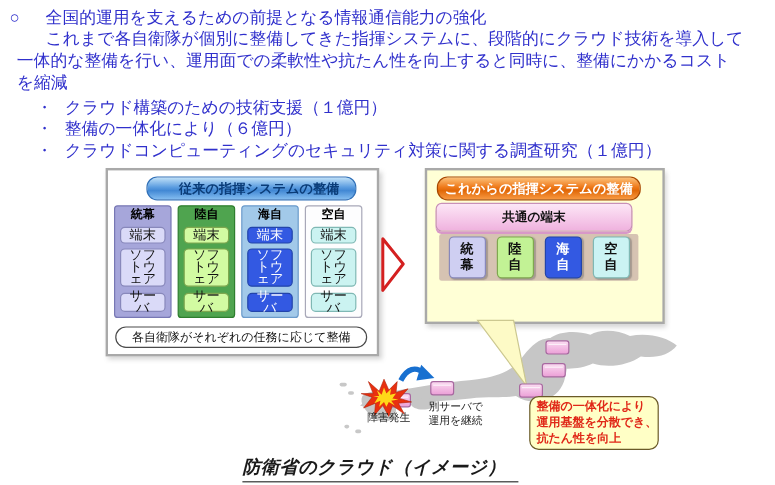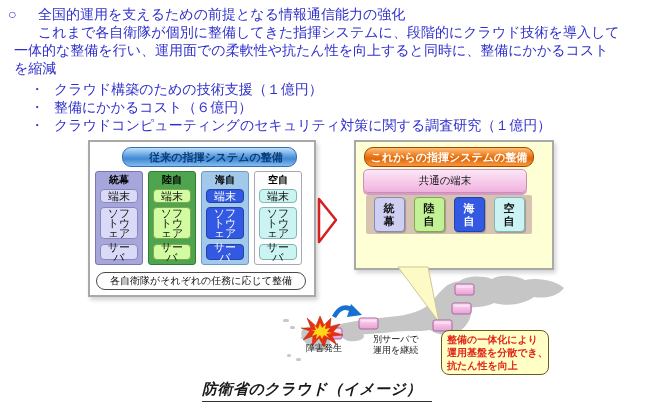--- a/index.html
+++ b/index.html
@@ -26,21 +26,21 @@
         display:flex;align-items:center;justify-content:center;text-align:center;
         padding:0 2px;box-sizing:border-box;word-break:break-all;}
   .cbox.small{height:14px;}
   .cbox.tall{height:32px;margin-top:4px;}
   .cbox.mid{height:16px;margin-top:5px;}
   .footerlbl{position:absolute;left:6px;top:130px;width:208px;height:16px;background:#ffffff;
         border:1.5px solid #4A4A4A;border-radius:9px;display:flex;align-items:center;justify-content:center;
         font-size:10px;font-weight:500;color:#111;white-space:nowrap;}
   .pinkbar{position:absolute;background:linear-gradient(#FCE6F6 0%,#F4C2E6 70%,#EFB2DE 100%);
         border:1px solid #C890B8;border-radius:5px;box-shadow:0 2px 0 #D898C8;
-        display:flex;align-items:center;justify-content:center;font-size:10.5px;color:#111;font-weight:400;}
+        display:flex;align-items:center;justify-content:center;font-size:10.5px;color:#111;font-weight:700;}
   .pinkbar.top{left:7px;top:27px;width:162px;height:22px;}
   .pinkbar.bottom{left:7px;top:94px;width:164px;height:24px;}
   .strip{position:absolute;left:10px;top:53px;width:166px;height:39px;background:#D6C3B2;
         display:flex;align-items:center;justify-content:center;gap:9px;border-radius:2px;}
   .svc{width:29px;height:33px;border:1px solid;border-radius:4px;display:flex;align-items:center;
         justify-content:center;box-shadow:1px 1px 1px rgba(90,90,90,.4);}
   .svc span{display:block;width:12px;font-size:11px;font-weight:bold;line-height:12.5px;
         word-break:break-all;text-align:center;}
   
   .maplbl{position:absolute;font-size:9px;line-height:11px;color:#1a1a1a;white-space:nowrap;}
@@ -57,21 +57,21 @@
 <div class="stage">
 
   <div class="il" style="left:8px;top:6px;">○</div>
   <div class="il" style="left:38px;top:24px;">これまで各自衛隊が個別に整備してきた指揮システムに、段階的にクラウド技術を導入して</div>
   <div class="il" style="left:38px;top:6px;">全国的運用を支えるための前提となる情報通信能力の強化</div>
   <div class="il" style="left:14px;top:42px;">一体的な整備を行い、運用面での柔軟性や抗たん性を向上すると同時に、整備にかかるコスト</div>
   <div class="il" style="left:14px;top:60px;">を縮減</div>
   <div class="il" style="left:30px;top:81px;">・</div>
   <div class="il" style="left:54px;top:81px;">クラウド構築のための技術支援（１億円）</div>
   <div class="il" style="left:30px;top:99px;">・</div>
-  <div class="il" style="left:54px;top:99px;">整備にかかるコスト（６億円）</div>
+  <div class="il" style="left:54px;top:99px;">整備の一体化により（６億円）</div>
   <div class="il" style="left:30px;top:117px;">・</div>
   <div class="il" style="left:54px;top:117px;">クラウドコンピューティングのセキュリティ対策に関する調査研究（１億円）</div>
 
   <div class="panel before">
     <div class="banner blue">従来の指揮システムの整備</div>
     <div class="cols">
       <div class="col" style="background-color: rgb(166, 166, 218); border-color: rgb(120, 120, 180);">
         <div class="colhead">統幕</div>
         <div class="cbox small" style="background-color: rgb(218, 218, 248); border-color: rgb(136, 136, 187); color: rgb(17, 17, 17);">端末</div>
         <div class="cbox tall" style="background-color: rgb(218, 218, 248); border-color: rgb(136, 136, 187); color: rgb(17, 17, 17);">ソフトウェア</div>
@@ -171,21 +171,21 @@
       <polygon points="320,323 322,328 326,324 325,329 330,328 327,332 332,333 326,334 329,338 324,335 322,339 320,335 316,339 317,334 312,336 315,331 311,330 316,330 314,325 318,329" fill="#FFD818"></polygon>
     </g>
 
     <g>
       <path d="M 334,317 Q 342,302 354,311" fill="none" stroke="#1870D0" stroke-width="4.5"></path>
       <polygon points="351,304 362,315 347,317" fill="#1870D0"></polygon>
     </g>
   </svg>
 
   <div class="maplbl" style="left:306px;top:343px;">障害発生</div>
-  <div class="maplbl" style="left:357px;top:334px;margin-left:16px;">
+  <div class="maplbl" style="left:357px;top:334px;">
     <span style="display:block;">別サーバで</span>
     <span style="display:block;">運用を継続</span>
   </div>
 
   <div class="callout">
     <span>整備の一体化により</span>
     <span>運用基盤を分散でき、</span>
     <span>抗たん性を向上</span>
   </div>
 

